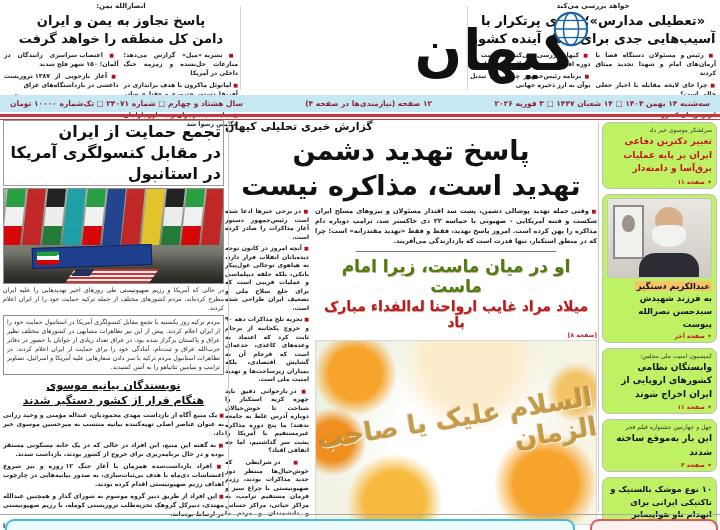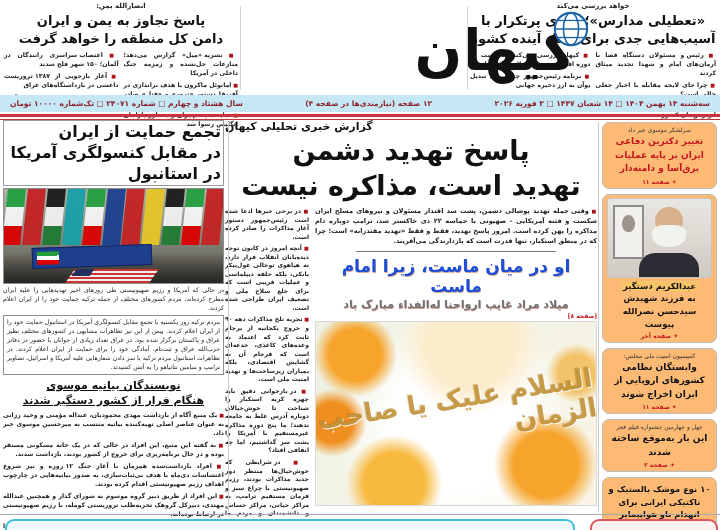--- a/index.html
+++ b/index.html
@@ -22,21 +22,21 @@
   .vsep-h2{position:absolute;top:6px;left:240px;height:84px;border-left:1px solid #d5d5d5;}
   
   .dateline{position:absolute;top:95px;left:0;right:0;height:17px;background:#c6e7f4;
             display:flex;justify-content:space-between;align-items:center;padding:0 10px;
             font-size:7.5px;font-weight:bold;color:#8c2430;box-sizing:border-box;}
   .red-rule{position:absolute;top:114px;left:0;right:0;}
   .red-rule .r1{height:3px;background:#c9333a;}
   .red-rule .r2{height:1px;background:#c9333a;margin-top:2px;}
   
   .sidebar{position:absolute;top:122px;right:3px;width:115px;}
-  .sbox{border:1px solid #bdbdbd;border-radius:7px;background:#fdba74;text-align:center;
+  .sbox{border:1px solid #bdbdbd;border-radius:7px;background:#bef264;text-align:right;
         padding:3px 4px;margin-bottom:5px;box-sizing:border-box;}
   .sbox .k{font-size:6px;color:#333;}
   .sb-red{font-size:9px;font-weight:bold;color:#c4161c;line-height:1.5;margin:2px 0;}
   .sb-blk{font-size:9px;font-weight:bold;color:#111;line-height:1.5;margin:2px 0;}
   .spage{font-size:6px;font-weight:bold;color:#c4161c;margin-top:1px;}
   .marker{color:#c4161c;font-size:6px;}
   .nas-photo{position:relative;height:78px;background:linear-gradient(180deg,#e9e7e2,#cfcac2);
              border:1px solid #c5c5c5;border-radius:3px;overflow:hidden;margin-bottom:2px;}
   .portrait{position:absolute;left:5px;top:6px;width:27px;height:50px;background:#f2f0ec;border:2px solid #8c8c8c;}
   .p-face{margin:8px auto 0;width:13px;height:17px;background:#9c948c;border-radius:50% 50% 45% 45%;}
@@ -47,23 +47,23 @@
   .hl-y{background:#f7c469;padding:0 2px;}
   
   .center{position:absolute;top:120px;right:123px;width:372px;}
   .c-kick{text-align:left;font-size:11px;font-weight:bold;}
   .main-hl{text-align:center;font-size:27px;font-weight:bold;line-height:1.28;margin-top:1px;}
   .c-body{display:flex;gap:6px;margin-top:4px;}
   .main-sub{flex:1;min-width:0;}
   .mini-col{width:84px;flex:0 0 84px;font-size:6.1px;line-height:1.4;text-align:justify;color:#222;}
   .lead{font-size:6.6px;line-height:1.5;text-align:justify;color:#222;}
   .divider{width:200px;margin:4px auto;border-top:1px solid #777;}
-  .orange1{text-align:center;font-size:17px;font-weight:bold;color:#1d4ed8;
+  .orange1{text-align:center;font-size:17px;font-weight:bold;color:#4d7c0f;
            text-shadow:0.5px 0.5px 0 rgba(160,60,20,.45);}
-  .orange2{text-align:center;font-size:11px;font-weight:bold;color:#737373;
+  .orange2{text-align:center;font-size:14px;font-weight:bold;color:#b91c1c;
            text-shadow:0.5px 0.5px 0 rgba(160,40,20,.45);margin-top:2px;}
   .o-ref{font-size:6px;font-weight:bold;color:#c4161c;margin:1px 0 2px;}
   .flower{position:relative;height:183px;border:1px solid #d8d8d8;overflow:hidden;background:
     radial-gradient(circle at 14% 18%,#f6a42c 0 26px,rgba(246,164,44,0) 42px),
     radial-gradient(circle at 6% 55%,#ef8f1f 0 20px,rgba(239,143,31,0) 34px),
     radial-gradient(circle at 28% 88%,#f7b93e 0 30px,rgba(247,185,62,0) 48px),
     radial-gradient(circle at 82% 78%,#f6a42c 0 32px,rgba(246,164,44,0) 52px),
     radial-gradient(circle at 93% 28%,#f3c36a 0 18px,rgba(243,195,106,0) 30px),
     radial-gradient(circle at 55% 12%,#fdeccc 0 44px,rgba(253,236,204,0) 72px),
     radial-gradient(circle at 50% 58%,#ffffff 0 62px,rgba(244,239,223,0) 125px),

